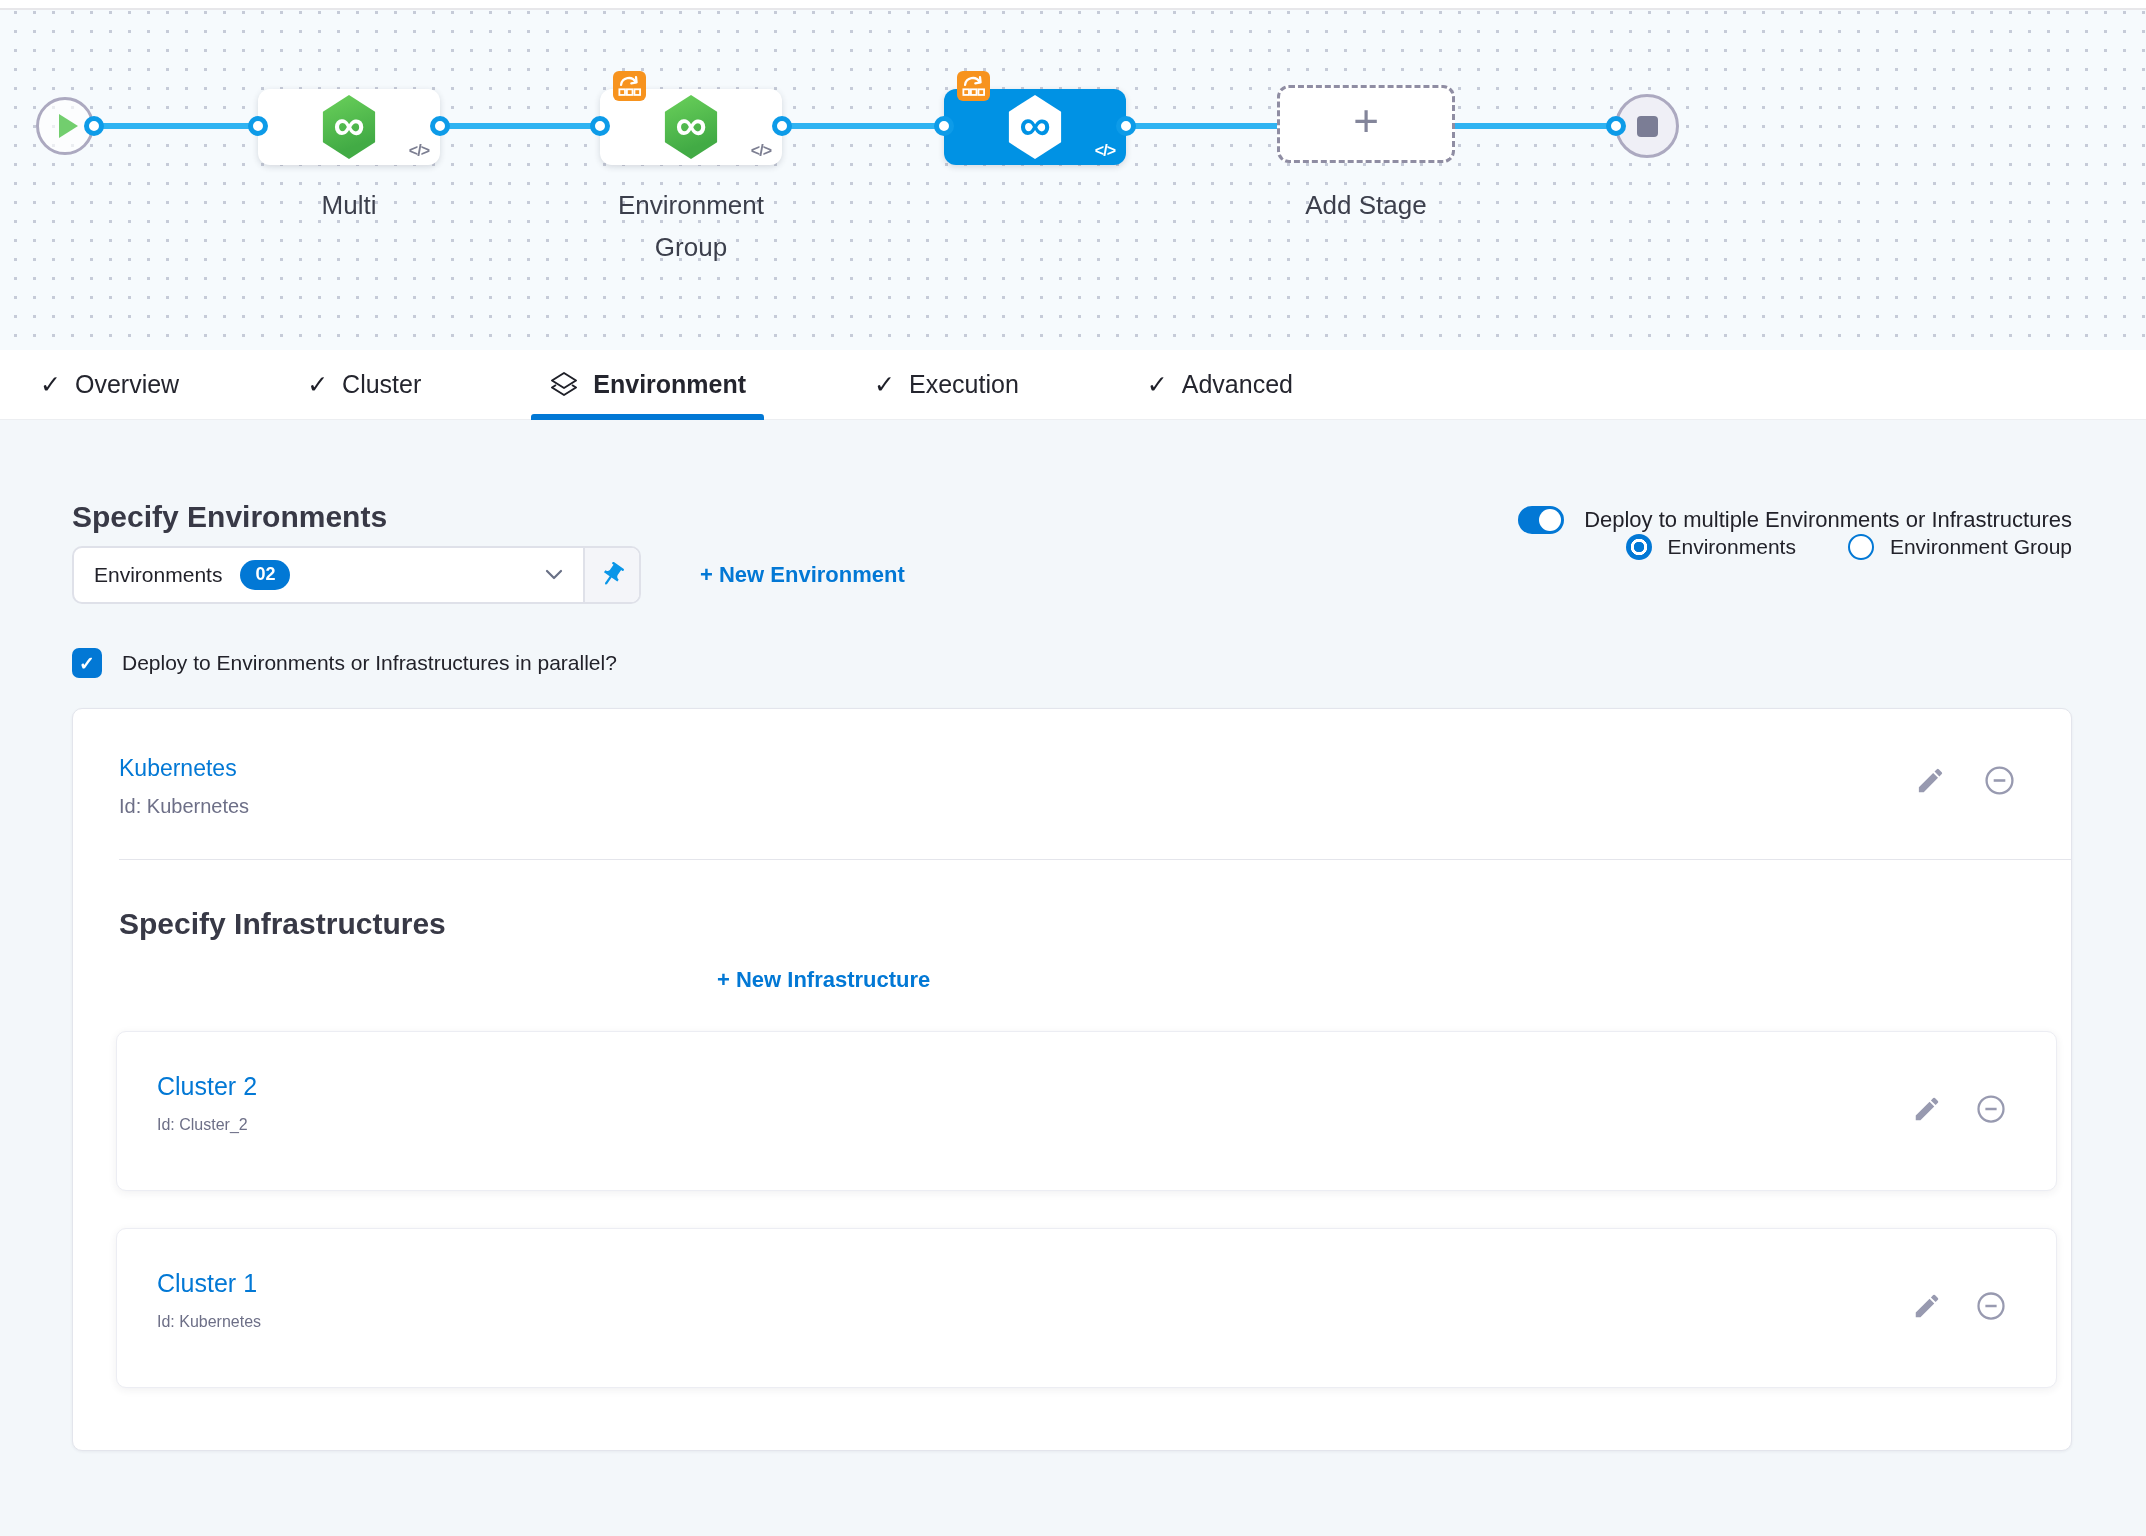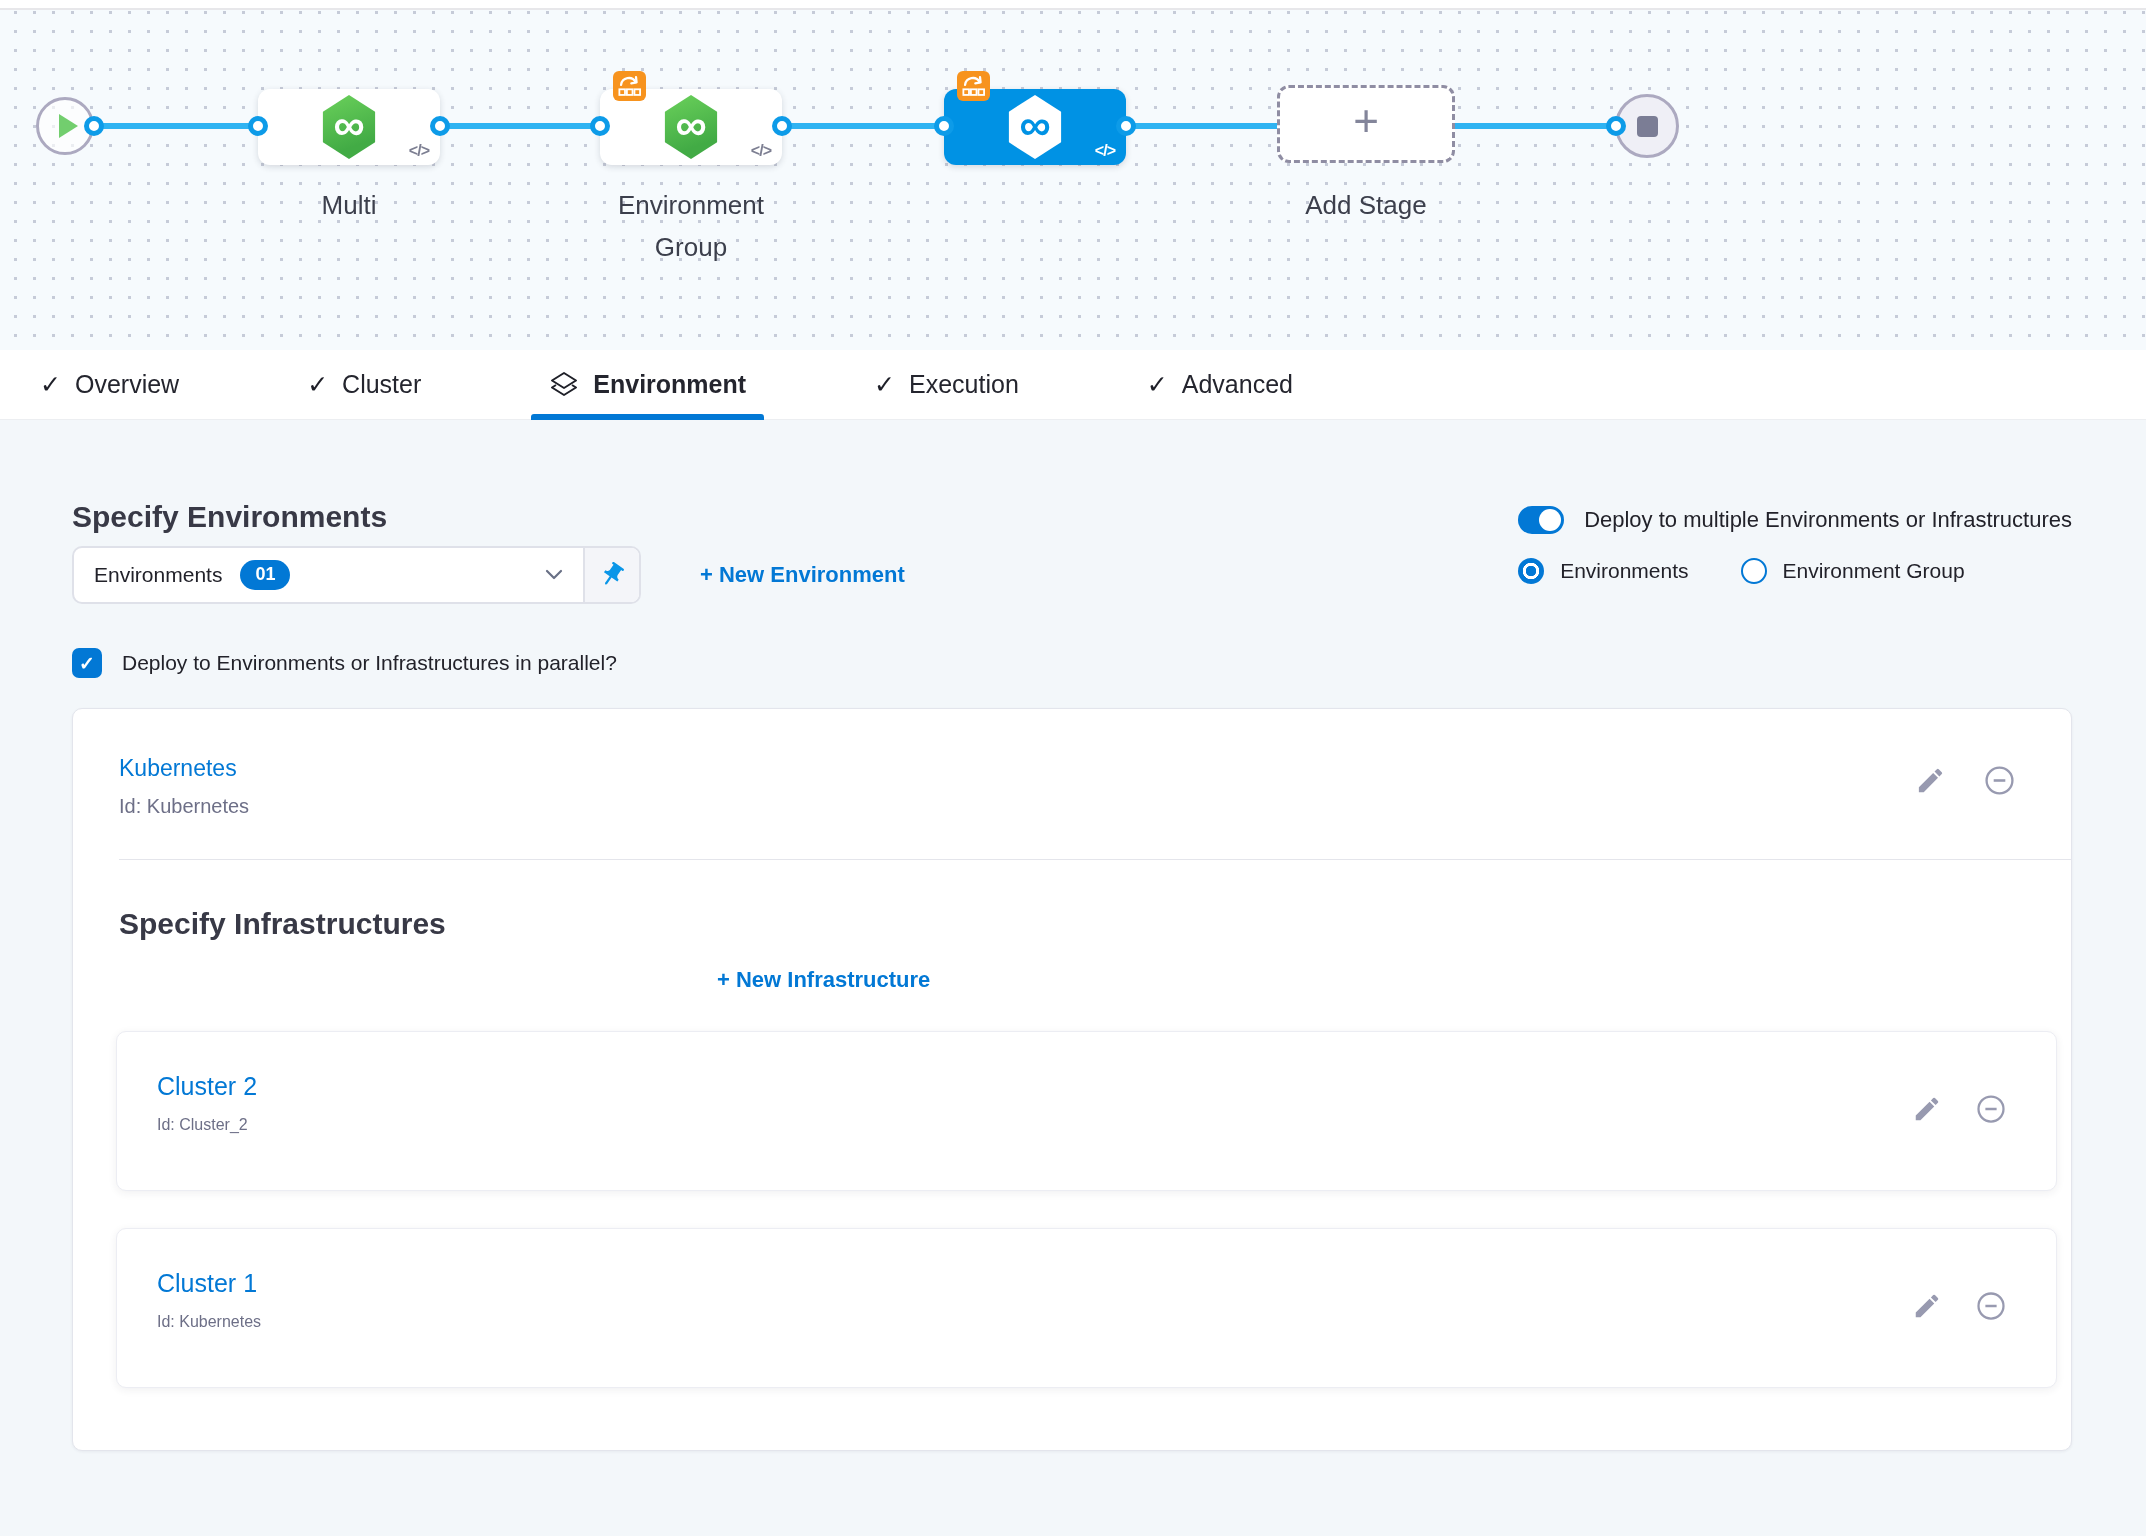--- a/index.html
+++ b/index.html
@@ -121,21 +121,21 @@
     display:flex; align-items:center; justify-content:center;
     border-radius:0 8px 8px 0; cursor:pointer;
   }
   .dd-pin svg { width:28px; height:28px; transform:rotate(35deg); }
 
   .newlink { position:absolute; font-size:22px; font-weight:700; color:#0278D5; cursor:pointer; }
   .link-env { left:700px; top:142px; }
 
   .rightblock {
     position:absolute; right:74px; top:86px;
-    display:flex; flex-direction:column; align-items:flex-start; gap:24px;
+    display:flex; flex-direction:column; align-items:flex-end; 
   }
   .trow { display:flex; align-items:center; gap:20px; font-size:22px; color:#22222A; }
   .toggle { width:46px; height:28px; border-radius:14px; background:#0278D5; position:relative; cursor:pointer; }
   .toggle::after {
     content:""; position:absolute; right:3px; top:3px; width:22px; height:22px;
     border-radius:50%; background:#FFFFFF;
   }
   .radios { display:flex; gap:52px; }
   .radio-item { display:flex; align-items:center; gap:16px; font-size:21px; font-weight:500; color:#22222A; cursor:pointer; }
   .radio { width:26px; height:26px; border-radius:50%; flex:0 0 auto; }
@@ -281,21 +281,21 @@
   </div>
 </div>
 
 <div class="content">
 
   <div class="section-h h-env">Specify Environments</div>
 
   <div class="dd dd-env">
     <div class="dd-main">
       <span class="dd-value">Environments</span>
-      <span class="dd-count">01</span>
+      <span class="dd-count">02</span>
       <span class="dd-chev">
         <svg width="18" height="12" viewBox="0 0 18 12" fill="none">
           <path d="M2 2 L9 9 L16 2" stroke="#697086" stroke-width="2.2" stroke-linecap="round" stroke-linejoin="round"></path>
         </svg>
       </span>
     </div>
     <div class="dd-pin">
       <svg viewBox="0 0 24 24" fill="#0A96E8">
         <path d="M16 9V4h1c.55 0 1-.45 1-1s-.45-1-1-1H7c-.55 0-1 .45-1 1s.45 1 1 1h1v5c0 1.66-1.34 3-3 3v2h5.97v7l1 1 1-1v-7H19v-2c-1.66 0-3-1.34-3-3z"></path>
       </svg>

